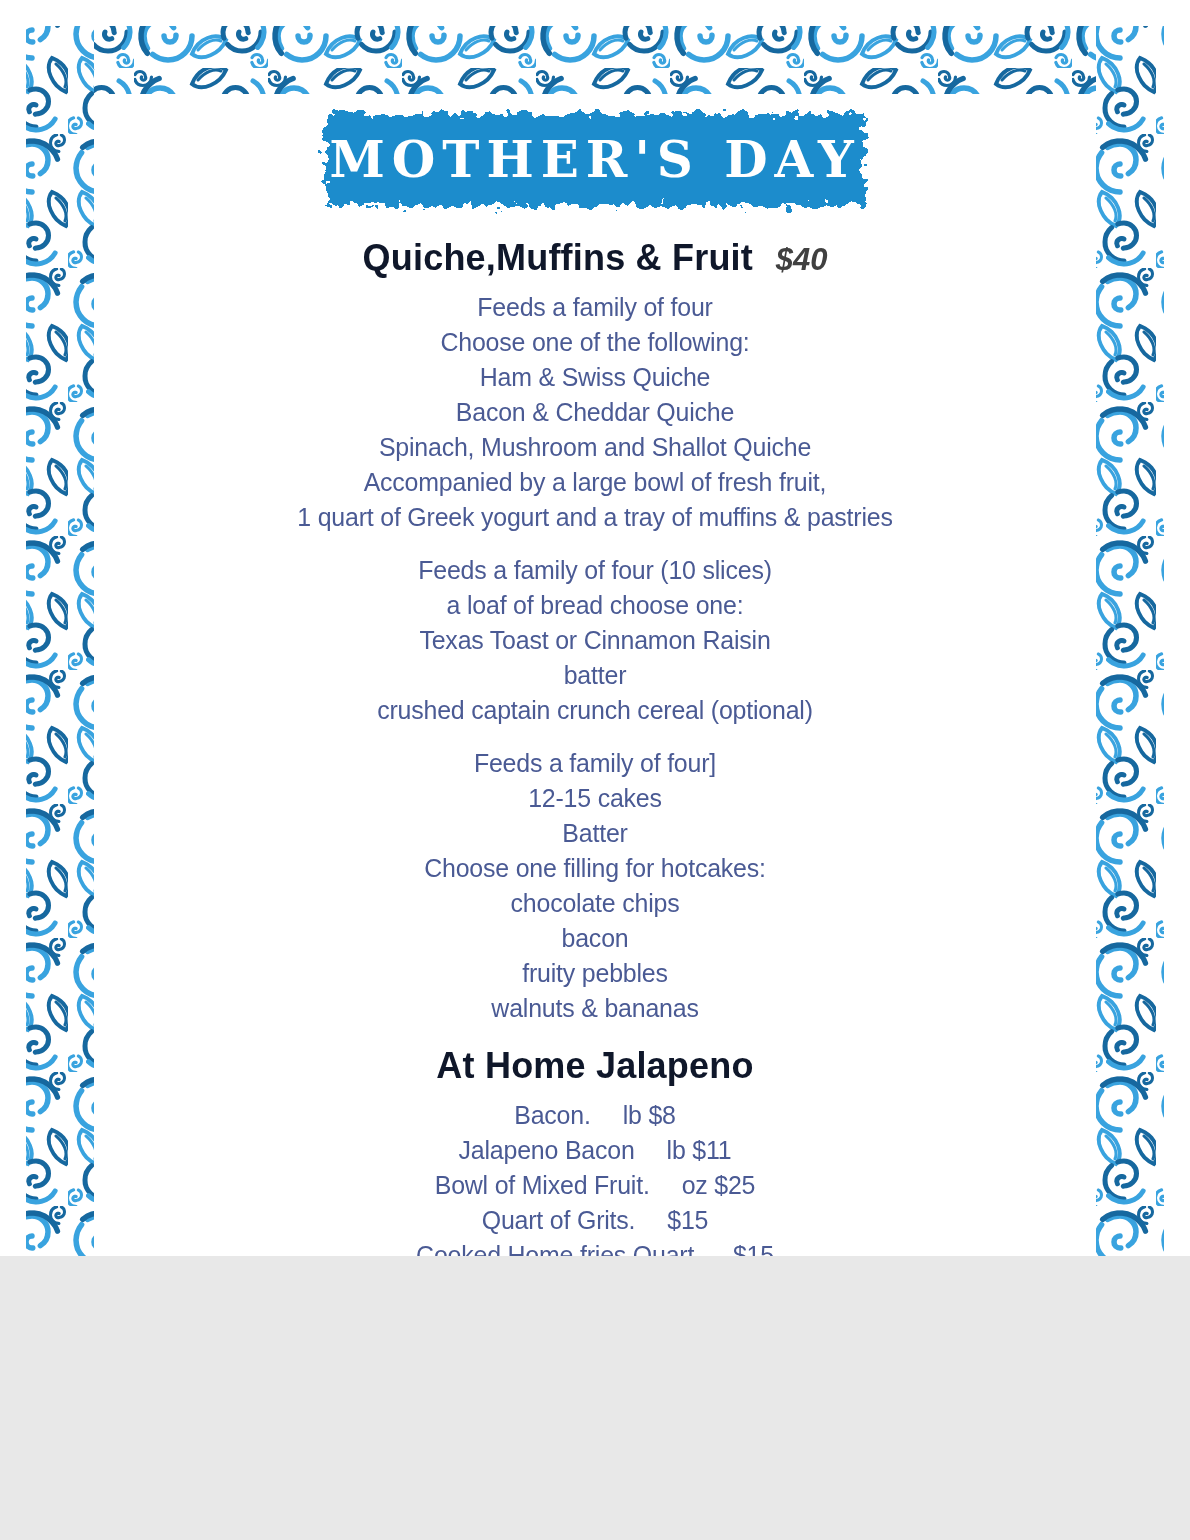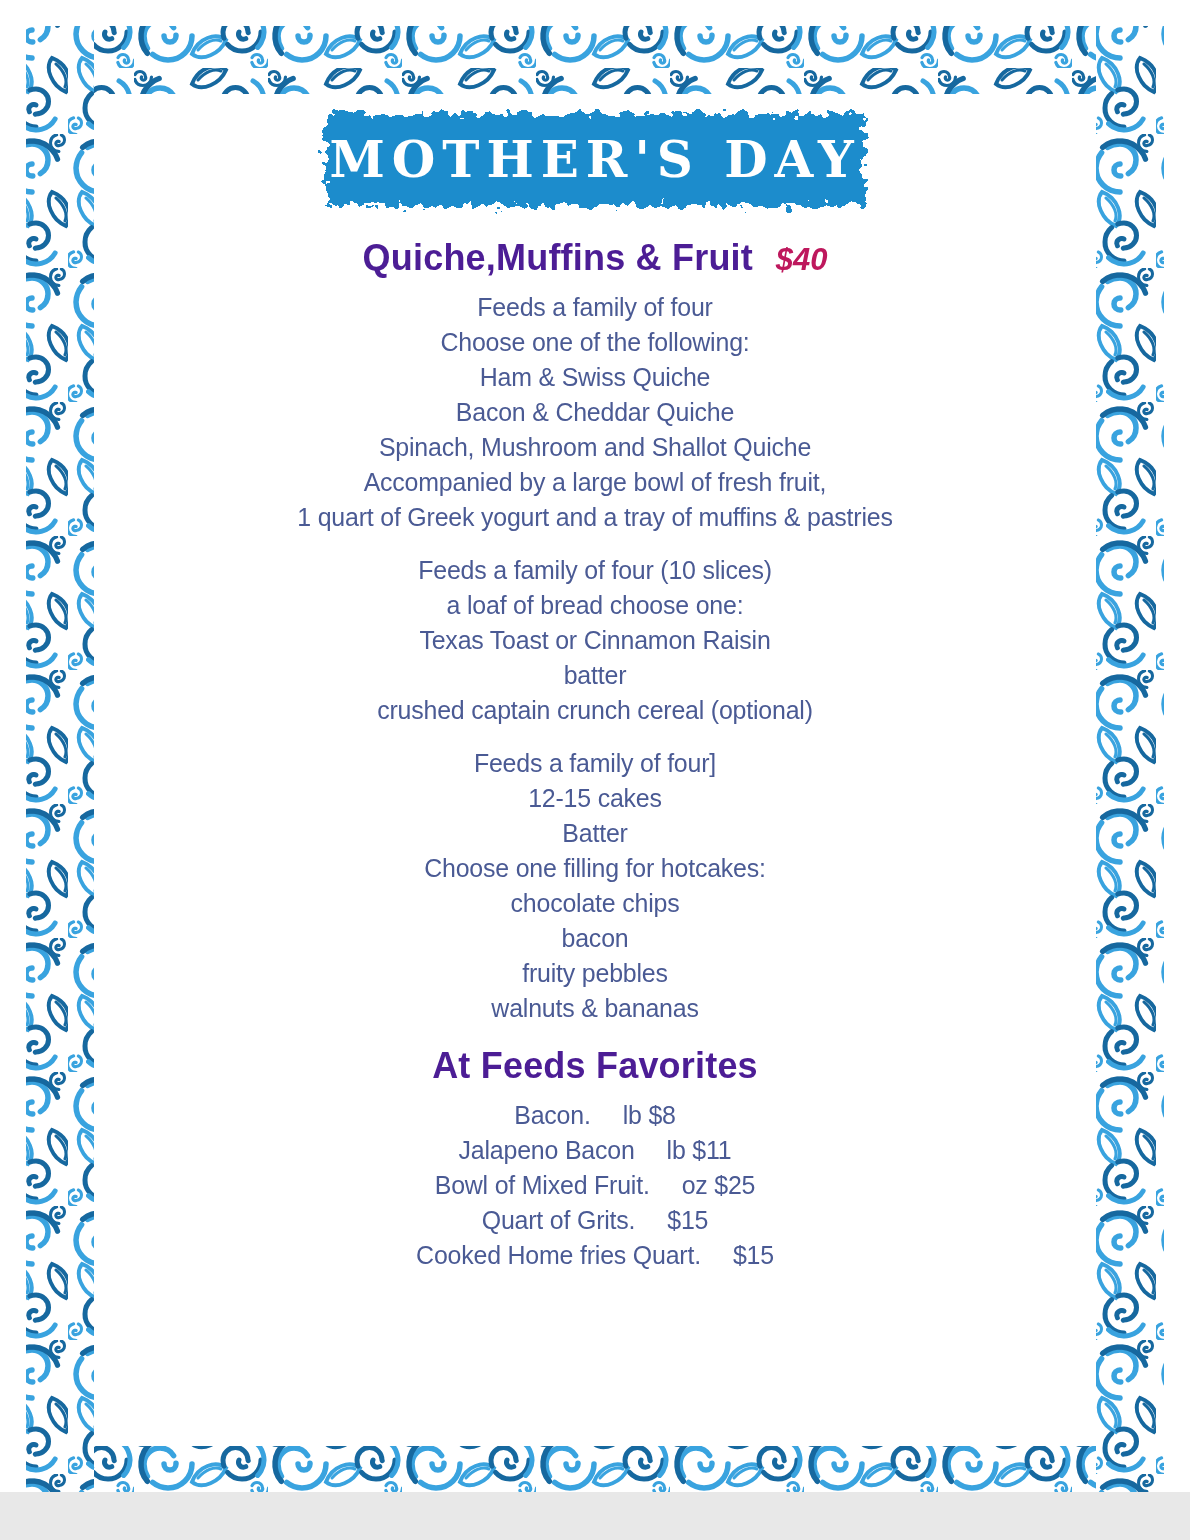--- a/index.html
+++ b/index.html
@@ -1,18 +1,18 @@
 <!DOCTYPE html>
 <html><head>
 <meta charset="utf-8">
 <style>
   html,body{margin:0;padding:0;background:#e8e8e8;}
   .page{
     position:relative;
-    width:1190px;height:1492px;
+    width:1190px;height:1256px;
     margin:0 auto;
     background:#ffffff;
     overflow:hidden;
     font-family:"Liberation Sans",sans-serif;
   }
   .border-svg{position:absolute;left:0;top:0;width:1190px;height:1540px;pointer-events:none;}
   .content{
     position:absolute;left:110px;right:110px;top:102px;
     text-align:center;
   }
@@ -21,24 +21,24 @@
   .banner svg{position:absolute;left:0;top:0;overflow:visible;}
   .banner h1{
     position:relative;margin:0;line-height:116px;
     font-family:"DejaVu Serif",serif;font-weight:bold;
     font-size:50px;letter-spacing:7px;color:#ffffff;
   }
   
   section{margin-top:18px;}
   .sec-head{margin:0 0 6px 0;line-height:44px;}
   .sec-title{
-    font-size:36px;font-weight:800;color:#4c1d95;letter-spacing:0.2px;
+    font-size:36px;font-weight:800;color:#0f172a;letter-spacing:0.2px;
   }
   .sec-price{
-    font-size:31px;font-weight:600;font-style:italic;color:#be185d;margin-left:16px;
+    font-size:31px;font-weight:600;font-style:italic;color:#404040;margin-left:16px;
   }
   .line{
     font-size:26.5px;line-height:35px;color:#4a5a94;
     transform:scaleX(0.94);transform-origin:50% 50%;
     letter-spacing:-0.2px;
   }
   .item .gap{display:inline-block;width:34px;}
 </style>
 </head>
 <body>
@@ -130,21 +130,21 @@
       <div class="line">Batter</div>
       <div class="line">Choose one filling for hotcakes:</div>
       <div class="line">chocolate chips</div>
       <div class="line">bacon</div>
       <div class="line">fruity pebbles</div>
       <div class="line">walnuts &amp; bananas</div>
     </section>
 
     <section>
       <h2 class="sec-head">
-        <span class="sec-title">At Feeds Favorites</span>
+        <span class="sec-title">At Home Jalapeno</span>
       </h2>
       <div class="line item">
         <span>Bacon.</span><span class="gap"></span><span>lb $8</span>
       </div>
       <div class="line item">
         <span>Jalapeno Bacon</span><span class="gap"></span><span>lb $11</span>
       </div>
       <div class="line item">
         <span>Bowl of Mixed Fruit.</span><span class="gap"></span><span>oz $25</span>
       </div>

